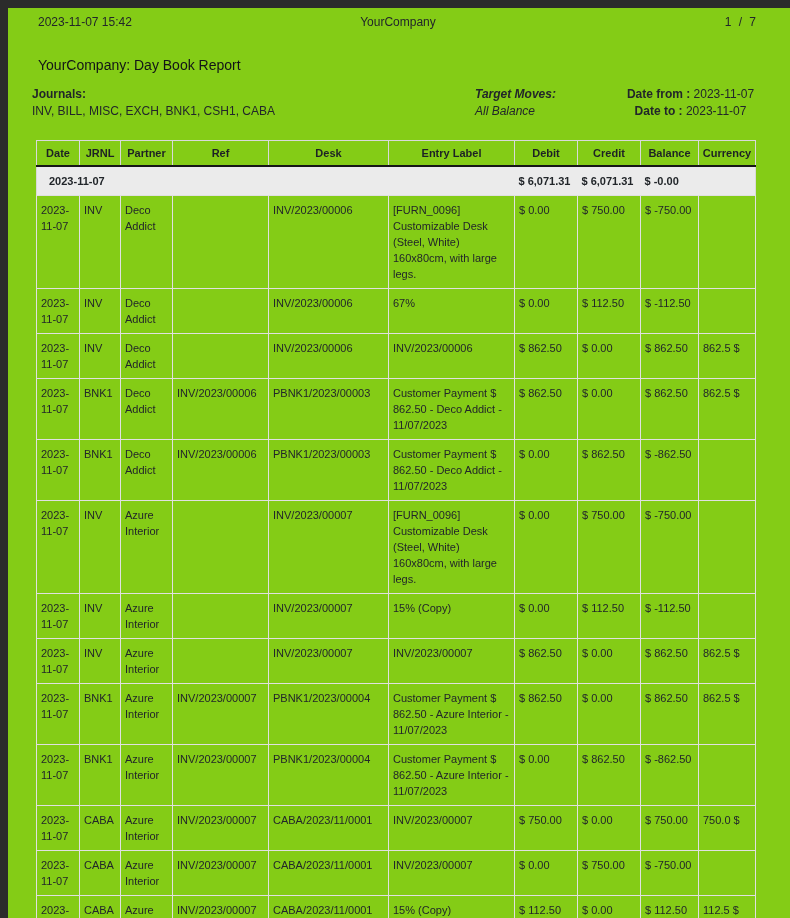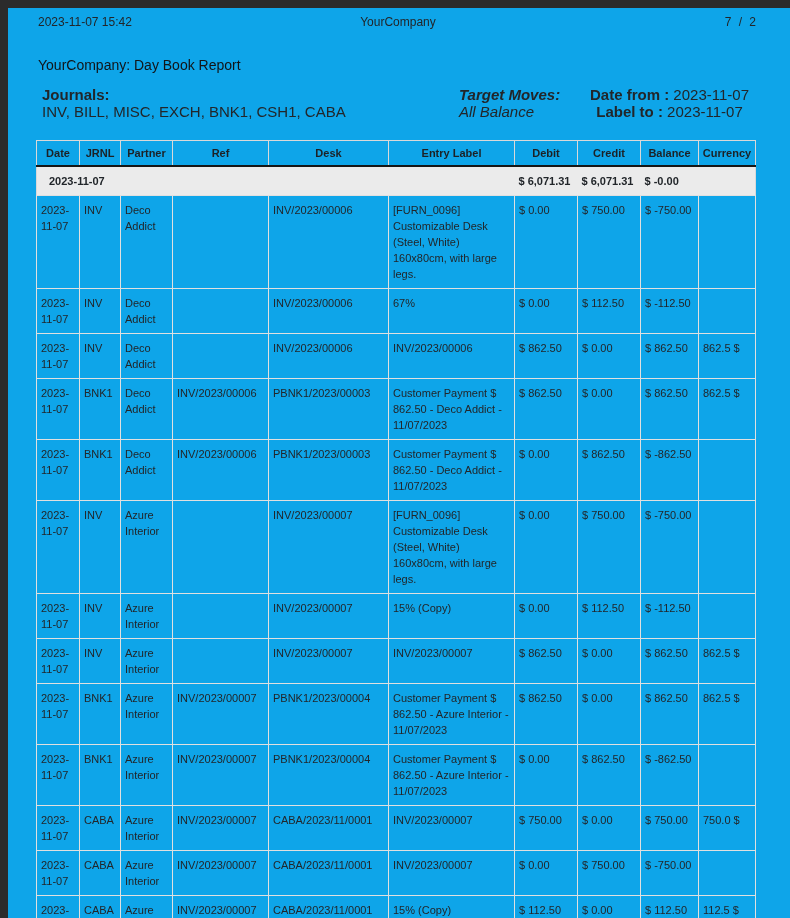--- a/index.html
+++ b/index.html
@@ -11,21 +11,21 @@
     font-family: "Liberation Sans", "DejaVu Sans", sans-serif;
     color: #22262a;
     overflow: hidden;
   }
   .page {
     position: absolute;
     left: 8px;
     top: 8px;
     width: 782px;
     height: 910px;
-    background: #0ea5e9;
+    background: #84cc16;
     overflow: hidden;
   }
   .rpt-header {
     display: flex;
     align-items: flex-start;
     padding: 6px 32px 0 30px;
     font-size: 12px;
     line-height: 16px;
     color: #22262a;
   }
@@ -34,23 +34,24 @@
   .rpt-header .h-right { flex: 1; text-align: right; letter-spacing: 2px; }
   .title {
     margin: 22px 30px 0 30px;
     font-size: 14px;
     font-weight: 400;
     line-height: 26px;
     color: #121417;
   }
   .filters {
     display: flex;
-    margin: 8px 30px 0 34px;
-    font-size: 15px;
+    margin: 8px 30px 0 24px;
+    font-size: 12px;
     line-height: 17px;
+    gap: 26px;
   }
   .f-journals { width: 417px; }
   .f-target   { width: 120px; font-style: italic; }
   .f-dates    { flex: 1; text-align: center; }
   .f-label { font-weight: 700; }
   .rpt-table {
     border-collapse: collapse;
     table-layout: fixed;
     width: 719px;
     margin: 20px 0 0 28px;
@@ -85,41 +86,41 @@
   tr.group-row td.g-date { padding-left: 12px; }
 </style>
 </head>
 <body>
 
 <div class="page">
 
   <header class="rpt-header">
     <span class="h-left">2023-11-07 15:42</span>
     <span class="h-mid">YourCompany</span>
-    <span class="h-right">7 / 2</span>
+    <span class="h-right">1 / 7</span>
   </header>
 
   <h1 class="title">YourCompany: Day Book Report</h1>
 
   <div class="filters">
     <div class="f-journals">
       <div class="f-label">Journals:</div>
       <div class="f-value">INV, BILL, MISC, EXCH, BNK1, CSH1, CABA</div>
     </div>
     <div class="f-target">
       <div class="f-label">Target Moves:</div>
       <div class="f-value">All Balance</div>
     </div>
     <div class="f-dates">
       <div>
         <span class="f-label">Date from :</span>
         <span>2023-11-07</span>
       </div>
       <div>
-        <span class="f-label">Label to :</span>
+        <span class="f-label">Date to :</span>
         <span>2023-11-07</span>
       </div>
     </div>
   </div>
 
   <table class="rpt-table">
     <colgroup>
       <col style="width:43px">
         <col style="width:41px">
         <col style="width:52px">

